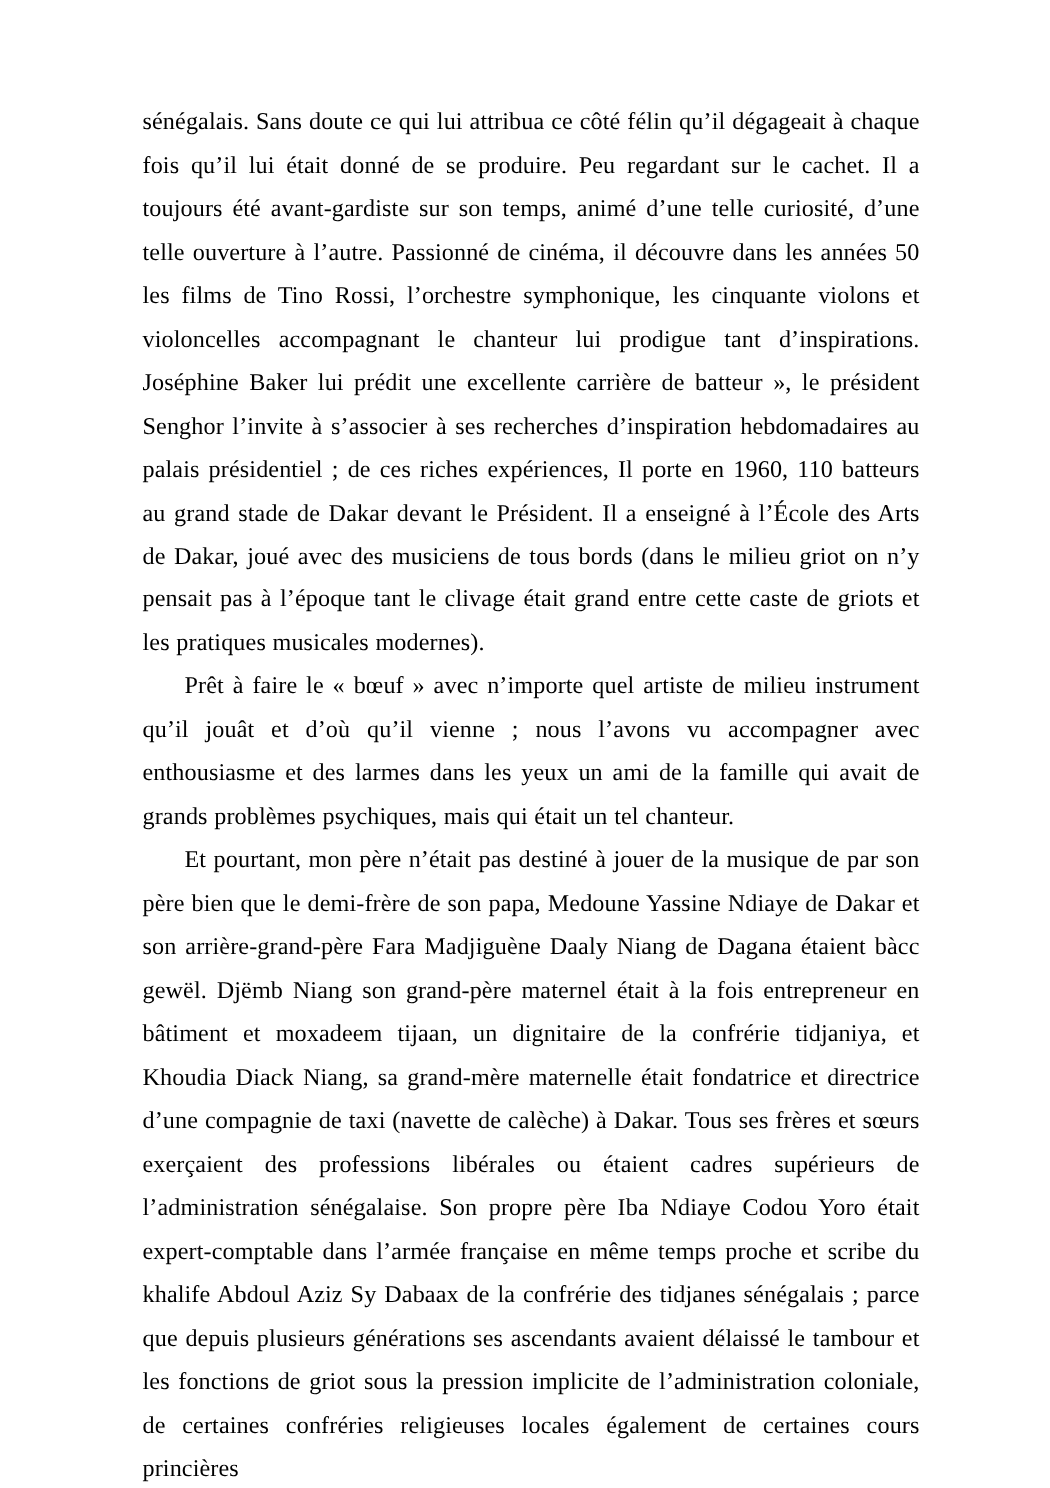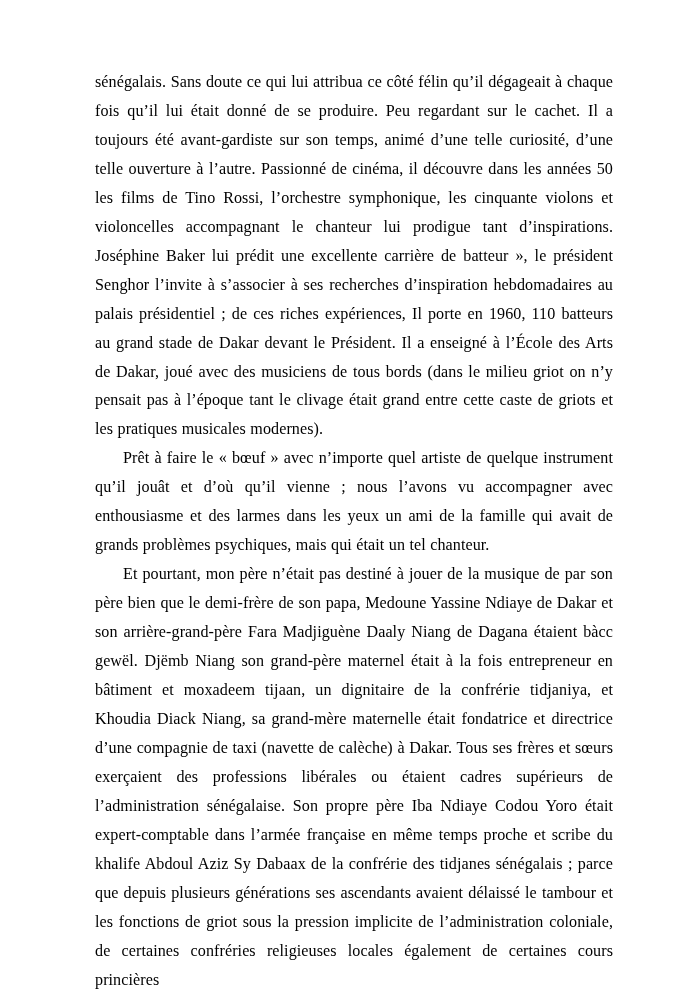--- a/index.html
+++ b/index.html
@@ -46,18 +46,18 @@
   }
 </style>
 </head>
 <body>
 
 <div class="page">
   <div class="text-column">
 
     <p class="para no-indent">sénégalais. Sans doute ce qui lui attribua ce côté félin qu’il dégageait à chaque fois qu’il lui était donné de se produire. Peu regardant sur le cachet. Il a toujours été avant-gardiste sur son temps, animé d’une telle curiosité, d’une telle ouverture à l’autre. Passionné de cinéma, il découvre dans les années 50 les films de Tino Rossi, l’orchestre symphonique, les cinquante violons et violoncelles accompagnant le chanteur lui prodigue tant d’inspirations. Joséphine Baker lui prédit une excellente carrière de batteur », le président Senghor l’invite à s’associer à ses recherches d’inspiration hebdomadaires au palais présidentiel ; de ces riches expériences, Il porte en 1960, 110 batteurs au grand stade de Dakar devant le Président. Il a enseigné à l’École des Arts de Dakar, joué avec des musiciens de tous bords (dans le milieu griot on n’y pensait pas à l’époque tant le clivage était grand entre cette caste de griots et les pratiques musicales modernes).</p>
 
-    <p class="para">Prêt à faire le « bœuf » avec n’importe quel artiste de quelque instrument qu’il jouât et d’où qu’il vienne ; nous l’avons vu accompagner avec enthousiasme et des larmes dans les yeux un ami de la famille qui avait de grands problèmes psychiques, mais qui était un tel chanteur.</p>
+    <p class="para">Prêt à faire le « bœuf » avec n’importe quel artiste de milieu instrument qu’il jouât et d’où qu’il vienne ; nous l’avons vu accompagner avec enthousiasme et des larmes dans les yeux un ami de la famille qui avait de grands problèmes psychiques, mais qui était un tel chanteur.</p>
 
     <p class="para">Et pourtant, mon père n’était pas destiné à jouer de la musique de par son père bien que le demi-frère de son papa, Medoune Yassine Ndiaye de Dakar et son arrière-grand-père Fara Madjiguène Daaly Niang de Dagana étaient bàcc gewël. Djëmb Niang son grand-père maternel était à la fois entrepreneur en bâtiment et moxadeem tijaan, un dignitaire de la confrérie tidjaniya, et Khoudia Diack Niang, sa grand-mère maternelle était fondatrice et directrice d’une compagnie de taxi (navette de calèche) à Dakar. Tous ses frères et sœurs exerçaient des professions libérales ou étaient cadres supérieurs de l’administration sénégalaise. Son propre père Iba Ndiaye Codou Yoro était expert-comptable dans l’armée française en même temps proche et scribe du khalife Abdoul Aziz Sy Dabaax de la confrérie des tidjanes sénégalais ; parce que depuis plusieurs générations ses ascendants avaient délaissé le tambour et les fonctions de griot sous la pression implicite de l’administration coloniale, de certaines confréries religieuses locales également de certaines cours princières</p>
 
   </div>
 </div>
 
 </body></html>

